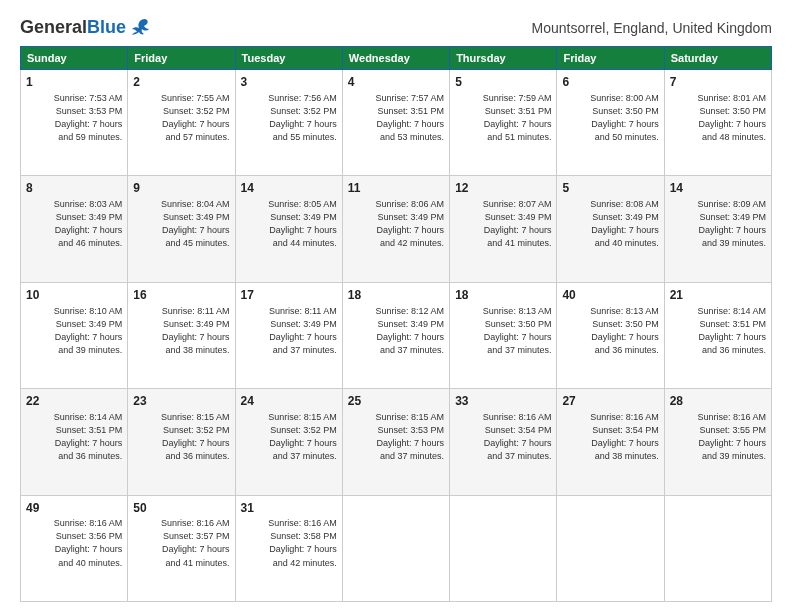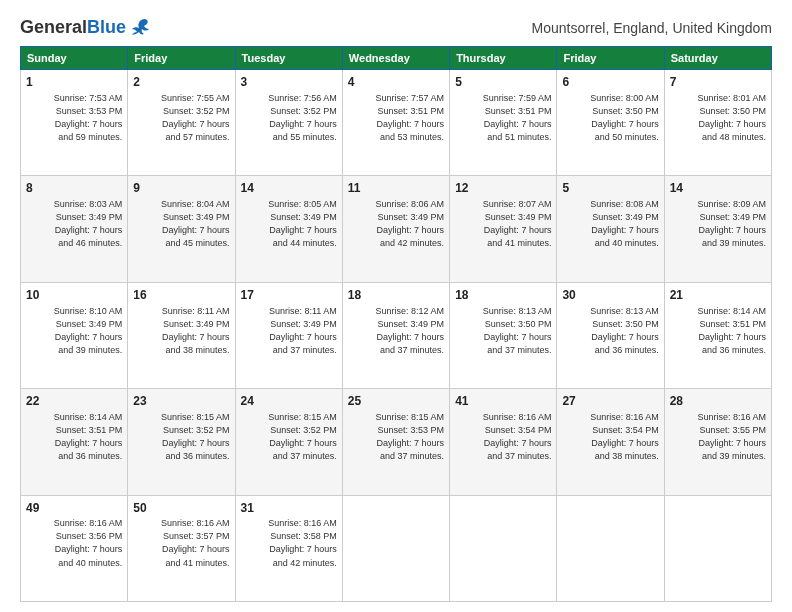--- a/index.html
+++ b/index.html
@@ -203,21 +203,21 @@
           </td>
           <td>
             <span class="day-num">18</span>
             <div class="day-info">Sunrise: 8:12 AM<br>Sunset: 3:49 PM<br>Daylight: 7 hours<br>and 37 minutes.</div>
           </td>
           <td>
             <span class="day-num">18</span>
             <div class="day-info">Sunrise: 8:13 AM<br>Sunset: 3:50 PM<br>Daylight: 7 hours<br>and 37 minutes.</div>
           </td>
           <td>
-            <span class="day-num">30</span>
+            <span class="day-num">40</span>
             <div class="day-info">Sunrise: 8:13 AM<br>Sunset: 3:50 PM<br>Daylight: 7 hours<br>and 36 minutes.</div>
           </td>
           <td>
             <span class="day-num">21</span>
             <div class="day-info">Sunrise: 8:14 AM<br>Sunset: 3:51 PM<br>Daylight: 7 hours<br>and 36 minutes.</div>
           </td>
         </tr>
         <tr>
           <td>
             <span class="day-num">22</span>
@@ -229,21 +229,21 @@
           </td>
           <td>
             <span class="day-num">24</span>
             <div class="day-info">Sunrise: 8:15 AM<br>Sunset: 3:52 PM<br>Daylight: 7 hours<br>and 37 minutes.</div>
           </td>
           <td>
             <span class="day-num">25</span>
             <div class="day-info">Sunrise: 8:15 AM<br>Sunset: 3:53 PM<br>Daylight: 7 hours<br>and 37 minutes.</div>
           </td>
           <td>
-            <span class="day-num">41</span>
+            <span class="day-num">33</span>
             <div class="day-info">Sunrise: 8:16 AM<br>Sunset: 3:54 PM<br>Daylight: 7 hours<br>and 37 minutes.</div>
           </td>
           <td>
             <span class="day-num">27</span>
             <div class="day-info">Sunrise: 8:16 AM<br>Sunset: 3:54 PM<br>Daylight: 7 hours<br>and 38 minutes.</div>
           </td>
           <td>
             <span class="day-num">28</span>
             <div class="day-info">Sunrise: 8:16 AM<br>Sunset: 3:55 PM<br>Daylight: 7 hours<br>and 39 minutes.</div>
           </td>

